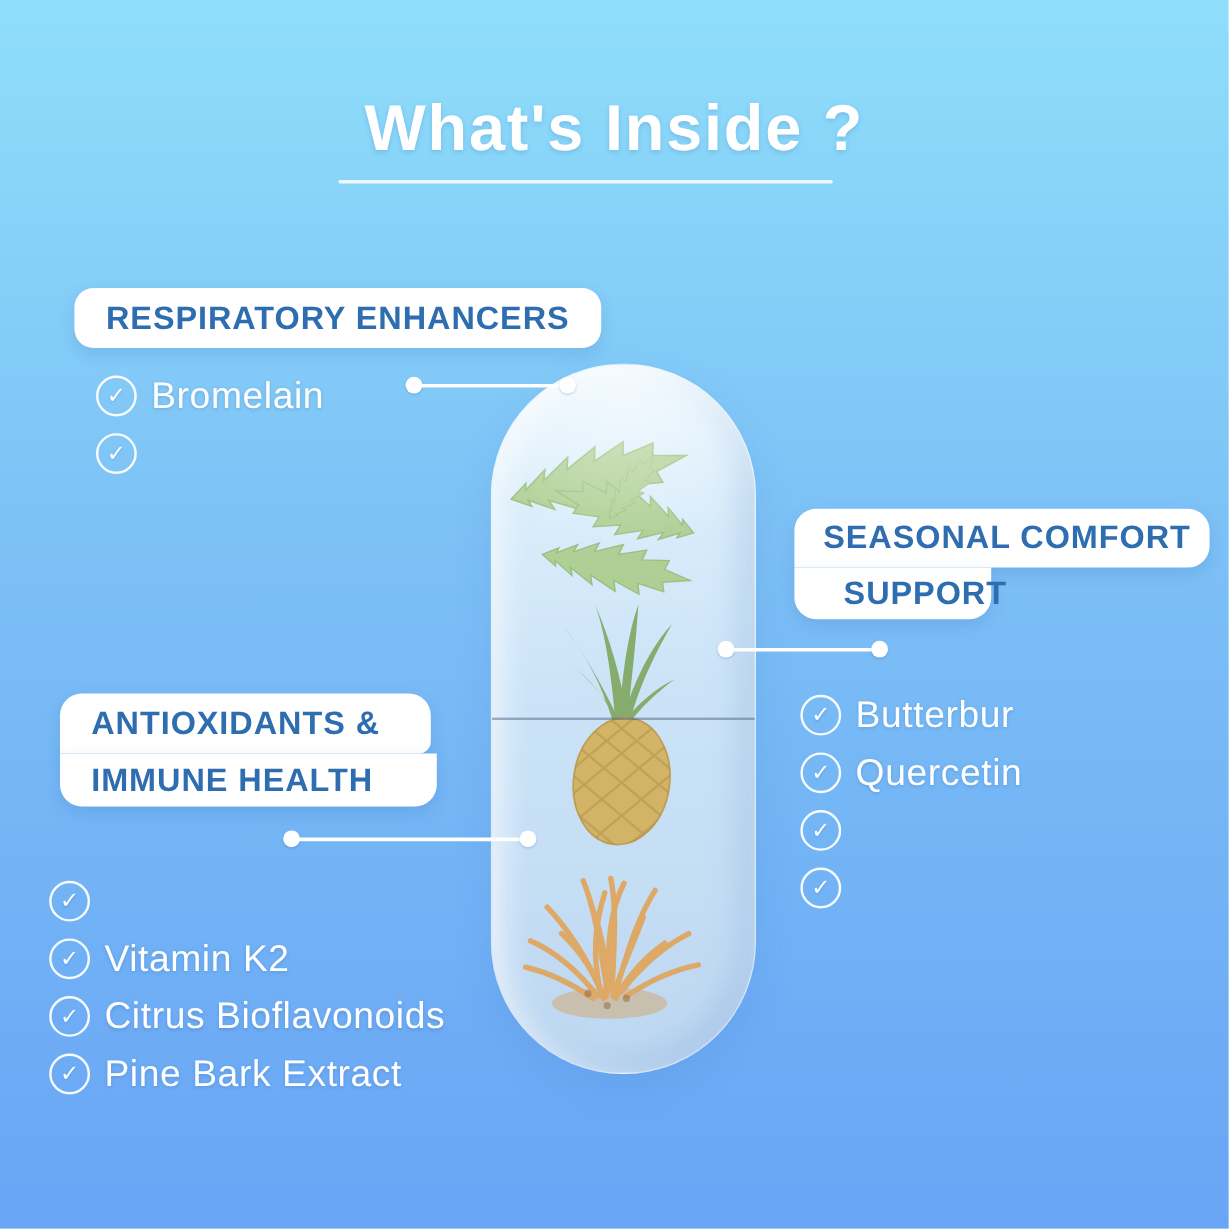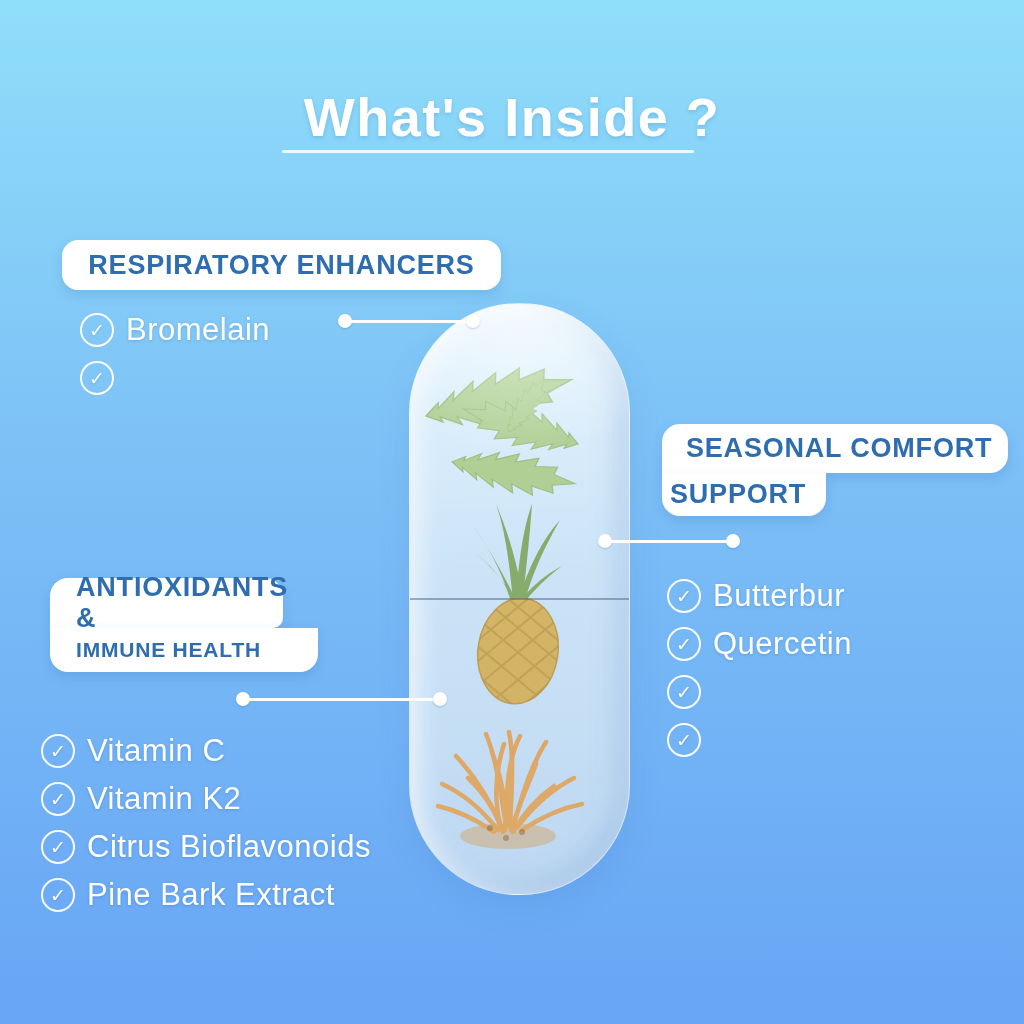--- a/index.html
+++ b/index.html
@@ -7,21 +7,21 @@
     width:1024px;height:1024px;overflow:hidden;
     font-family:"Liberation Sans", sans-serif;
   }
   .canvas{
     position:relative;width:1024px;height:1024px;
     background:linear-gradient(180deg,#8FDEFA 0%,#7CC0F6 45%,#68A5F5 100%);
     overflow:hidden;
   }
   
   .page-title{
-    position:absolute;left:0;right:0;top:70px;margin:16px;
+    position:absolute;left:0;right:0;top:70px;margin:6px;
     text-align:center;color:#ffffff;font-size:54px;font-weight:800;
     letter-spacing:1.5px;
     text-shadow:0 2px 4px rgba(50,110,180,.25);
   }
   .title-underline{
     position:absolute;left:282px;top:150px;width:412px;height:3px;
     background:rgba(255,255,255,.85);border-radius:2px;
   }
   
   .label-box{
@@ -33,29 +33,29 @@
   .box-respiratory{
     left:62px;top:240px;width:439px;height:50px;border-radius:16px;
     justify-content:center;font-size:27px;
   }
   .box-seasonal-1{
     left:662px;top:424px;width:346px;height:49px;
     border-radius:18px 18px 18px 0;padding-left:24px;font-size:27px;
   }
   .box-seasonal-2{
     left:662px;top:473px;width:164px;height:43px;
-    border-radius:0 0 18px 18px;padding-left:8px;font-size:27px;
+    border-radius:0 0 18px 18px;padding-left:41px;font-size:27px;
   }
   .box-antiox-1{
-    left:50px;top:578px;width:233px;height:50px;
+    left:50px;top:578px;width:309px;height:50px;
     border-radius:18px 18px 10px 0;padding-left:26px;font-size:27px;
   }
   .box-antiox-2{
-    left:50px;top:628px;width:268px;height:44px;
-    border-radius:0 0 18px 18px;padding-left:26px;font-size:21px;
+    left:50px;top:628px;width:314px;height:44px;
+    border-radius:0 0 18px 18px;padding-left:26px;font-size:27px;
   }
   
   .check-list{position:absolute;list-style:none;margin:0;padding:0;z-index:3;}
   .list-respiratory{left:80px;top:306px;}
   .list-seasonal{left:667px;top:572px;}
   .list-antiox{left:41px;top:727px;}
   .list-item{display:flex;align-items:center;height:48px;gap:12px;}
   .check-circle{
     width:34px;height:34px;box-sizing:border-box;flex:0 0 auto;
     border:2.5px solid rgba(255,255,255,.95);border-radius:50%;
@@ -155,21 +155,20 @@
 
   <div class="label-box box-antiox-1">
     <span>ANTIOXIDANTS &amp;</span>
   </div>
   <div class="label-box box-antiox-2">
     <span>IMMUNE HEALTH</span>
   </div>
   <ul class="check-list list-antiox">
     <li class="list-item">
       <span class="check-circle">✓</span>
-      <span class="item-text">Vitamin C</span>
     </li>
     <li class="list-item">
       <span class="check-circle">✓</span>
       <span class="item-text">Vitamin K2</span>
     </li>
     <li class="list-item">
       <span class="check-circle">✓</span>
       <span class="item-text">Citrus Bioflavonoids</span>
     </li>
     <li class="list-item">

